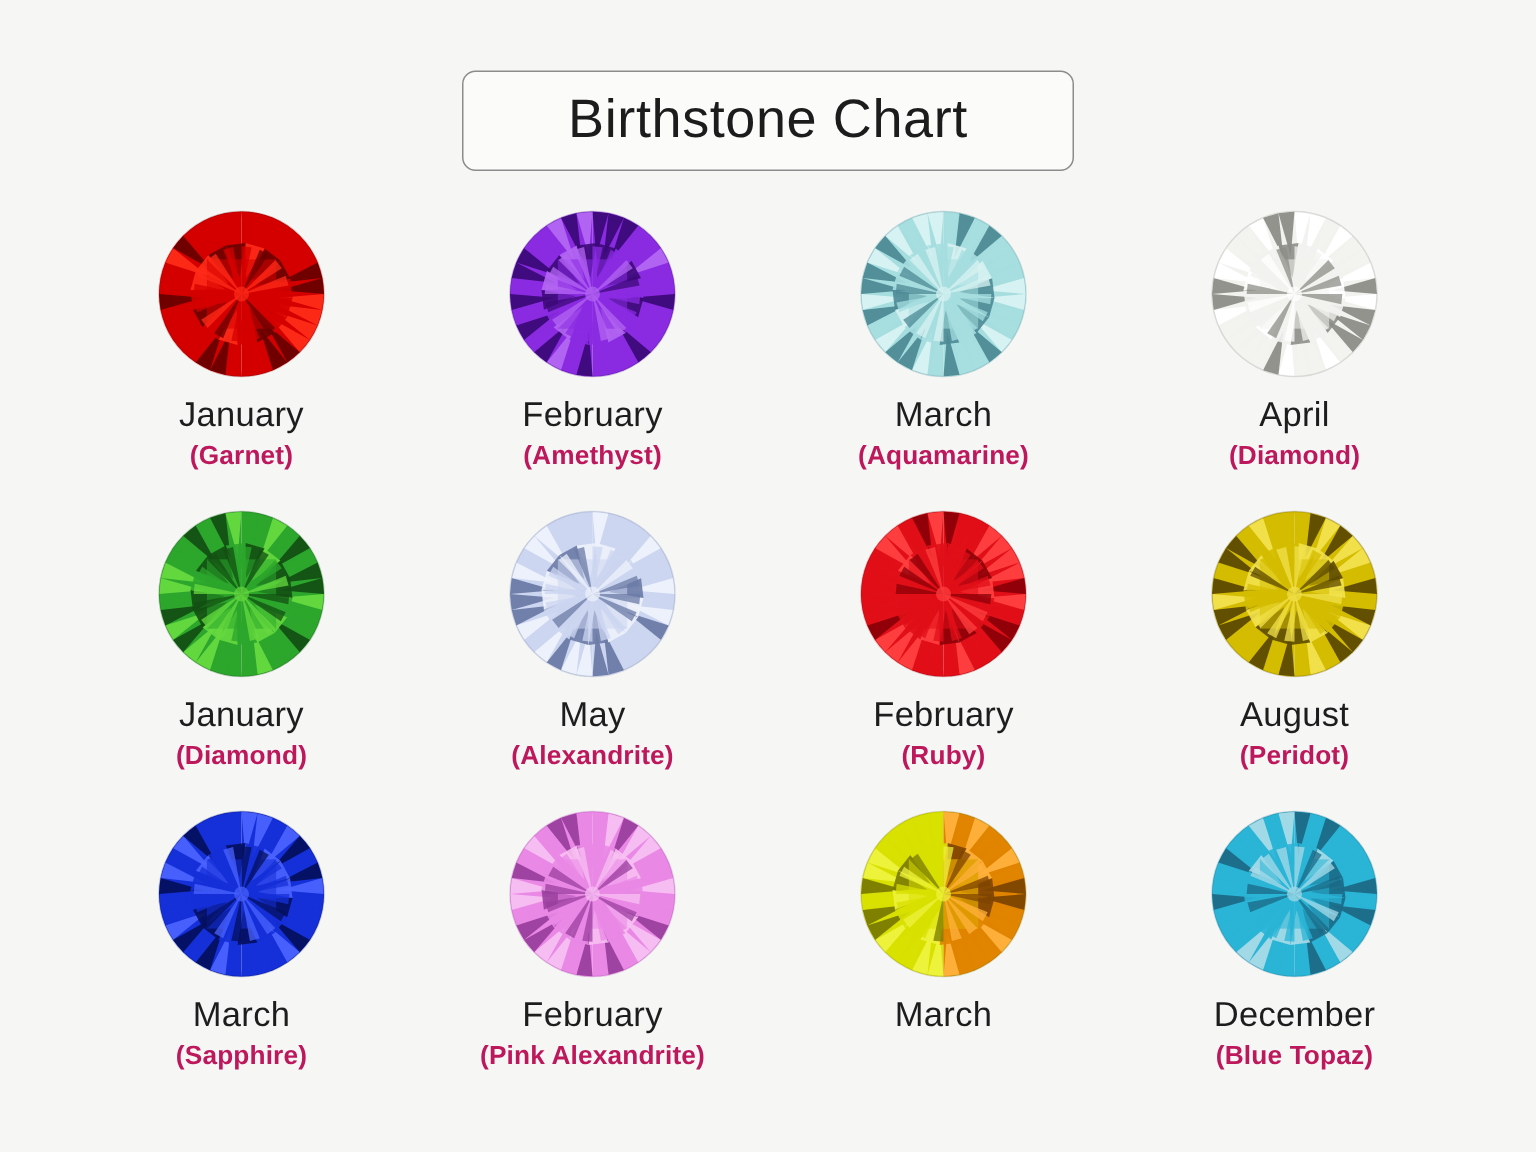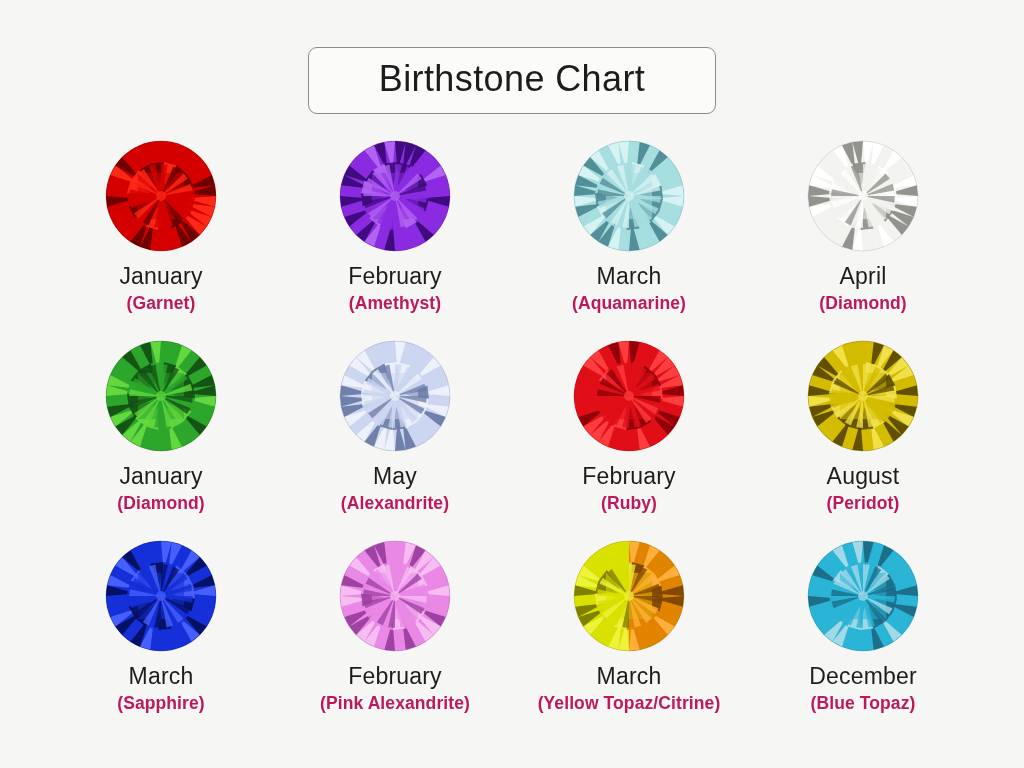--- a/index.html
+++ b/index.html
@@ -1025,21 +1025,20 @@
               <polygon points="56,56 24.1,56.0 24.8,49.2" fill="#d8e000" fill-opacity="0.75"></polygon>
               <polygon points="56,56 26.5,43.8 29.8,37.8" fill="#eef23d" fill-opacity="0.75"></polygon>
               <polygon points="56,56 33.4,33.4 38.8,29.1" fill="#7a7a00" fill-opacity="0.75"></polygon>
               <polygon points="56,56 43.8,26.5 50.4,24.6" fill="#d8e000" fill-opacity="0.75"></polygon>
               <circle cx="56" cy="56" r="5" fill="#eef23d" fill-opacity="0.7"></circle>
             </g>
             <circle cx="56" cy="56" r="55" fill="none" stroke="#7a7a00" stroke-opacity="0.25" stroke-width="1"></circle>
           </svg>
         </div>
         <div class="month">March</div>
-        <div class="stone">(Yellow Topaz/Citrine)</div>
       </div>
       <div class="cell">
         <div class="gem">
           <svg viewBox="0 0 112 112" xmlns="http://www.w3.org/2000/svg">
             <defs>
               <clipPath id="cp11">
                 <circle cx="56" cy="56" r="55"></circle>
               </clipPath>
             </defs>
             <g clip-path="url(#cp11)">

